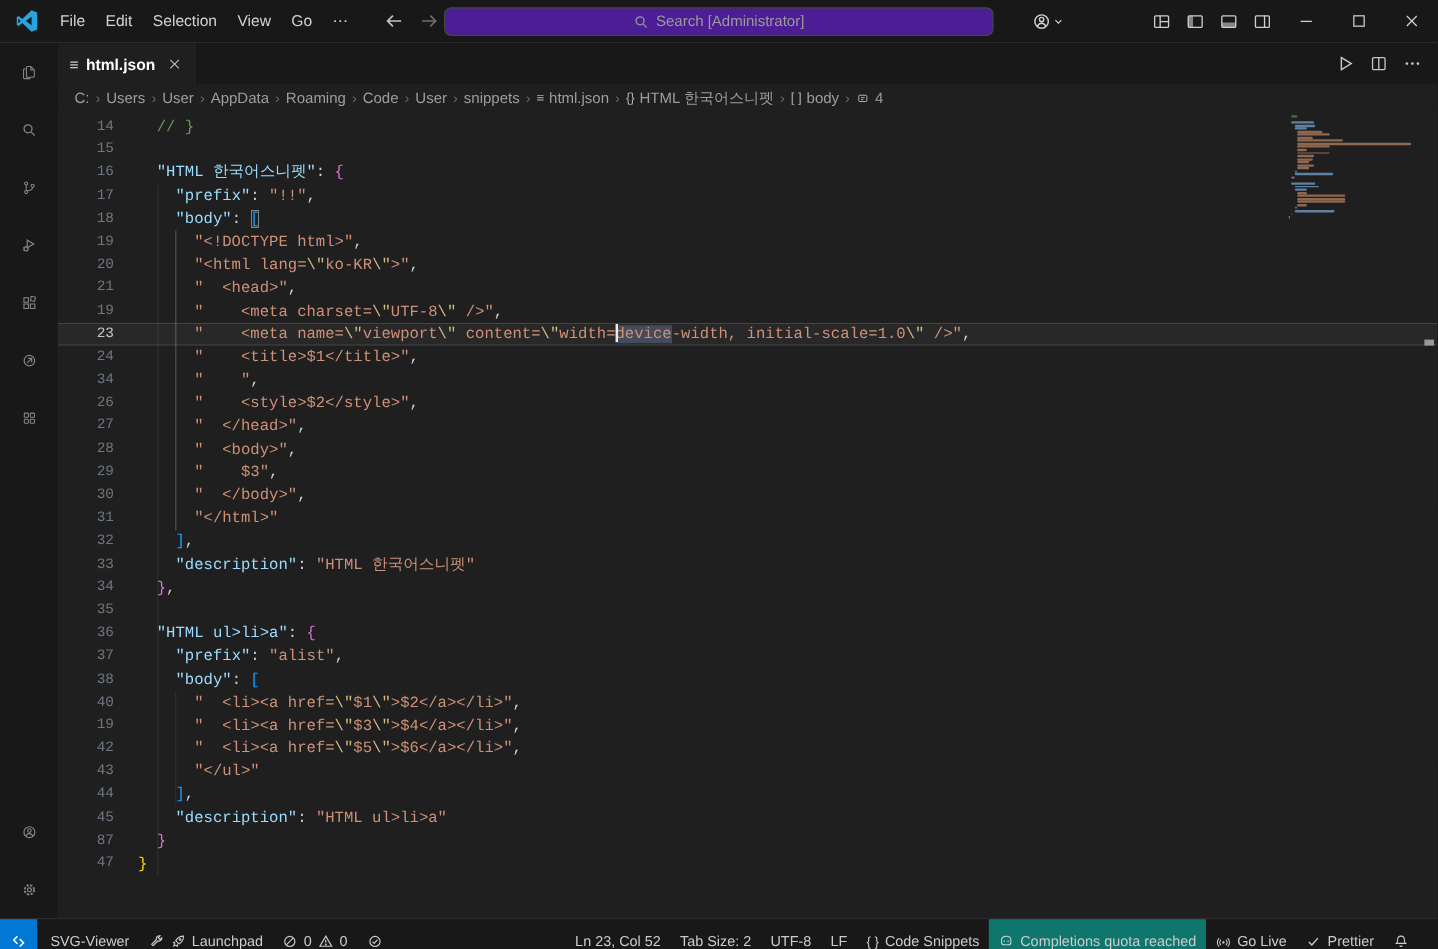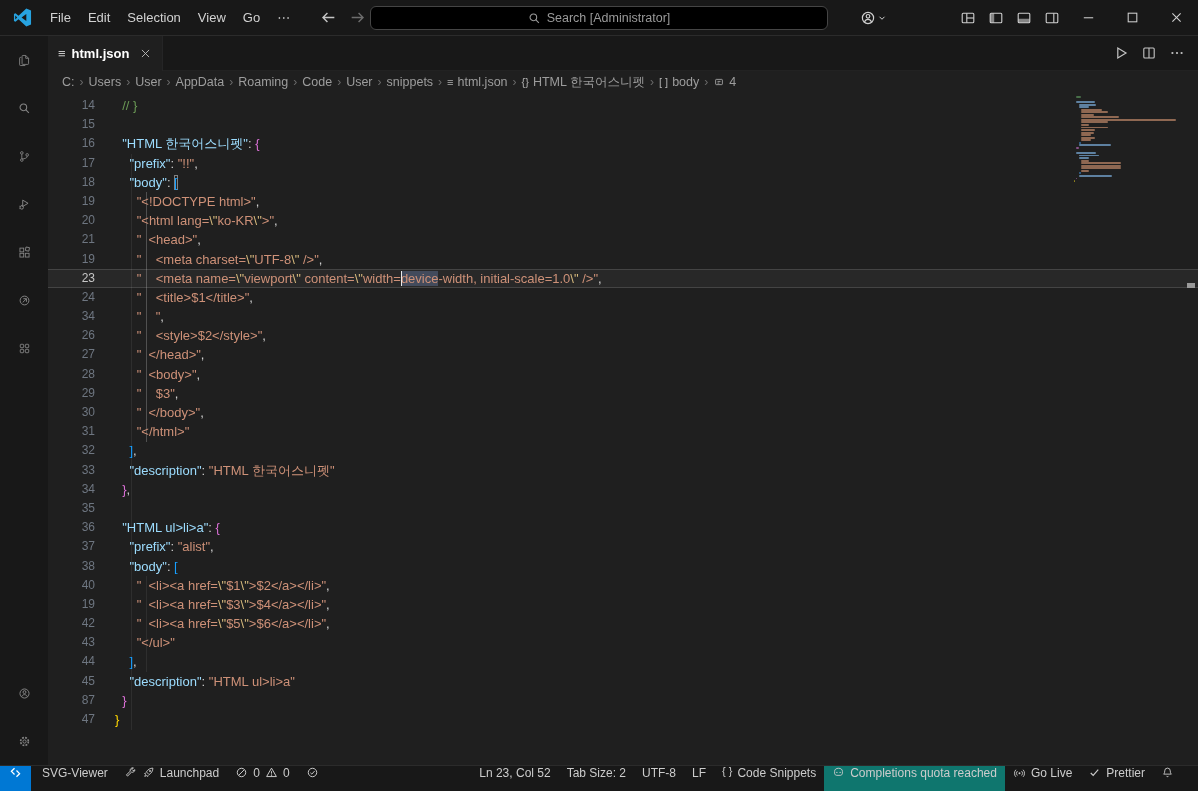--- a/index.html
+++ b/index.html
@@ -8,21 +8,21 @@
   svg{display:block}
 
   
   .titlebar{height:36px;border-bottom:1px solid #2b2b2b;display:flex;align-items:center;position:relative;background:#181818}
   .logo{margin:0 10px 0 13px}
   .menus{display:flex;gap:1px}
   .menu-item{padding:3px 8px;font-size:13px;color:#d2d2d2;border-radius:5px}
   .nav-arrows{position:absolute;left:320px;display:flex;gap:12px;align-items:center;color:#c5c5c5}
   .nav-btn svg{width:17px;height:17px}
   .nav-btn.dim{color:#6d6d6d}
-  .searchbox{position:absolute;left:50%;top:6px;transform:translateX(-50%);width:458px;height:24px;background:#000000;border:1px solid #454545;border-radius:6px;display:flex;align-items:center;justify-content:center;gap:6px;color:#9a9a9a;font-size:12.5px}
+  .searchbox{position:absolute;left:50%;top:6px;transform:translateX(-50%);width:458px;height:24px;background:#4c1d95;border:1px solid #454545;border-radius:6px;display:flex;align-items:center;justify-content:center;gap:6px;color:#9a9a9a;font-size:12.5px}
   #search-ic svg{width:13px;height:13px}
   .title-right{margin-left:auto;display:flex;align-items:center;height:100%}
   .tbtn{width:28px;height:100%;display:flex;align-items:center;justify-content:center;color:#cfcfcf}
   .tbtn svg{width:16px;height:16px}
   .account{width:38px;margin-right:62px;gap:1px}
   .account svg:first-child{width:16px;height:16px}
   .account svg:last-child{width:10px;height:10px}
   .winbtn{width:44px;height:100%;display:flex;align-items:center;justify-content:center;color:#d2d2d2}
   .winbtn svg{width:15px;height:15px}
 
@@ -43,21 +43,21 @@
   .ea{width:26px;height:100%;display:flex;align-items:center;justify-content:center}
   .ea svg{width:16px;height:16px}
 
   .breadcrumbs{height:22px;display:flex;align-items:center;padding-left:13px;font-size:12.5px;color:#9d9d9d;flex:none;white-space:nowrap}
   .crumb{display:flex;align-items:center;gap:4px;padding:0 1px}
   .sep{color:#6a6a6a;margin:0 4px;font-size:12px}
   .crumb .tico{font-size:11px;color:#b0b0b0;display:inline-flex}
   .crumb .tico svg{width:12px;height:12px}
 
   .editor{position:relative;flex:1;overflow:hidden;background:#1f1f1f}
-  #code{position:absolute;inset:0;padding-top:3px;font-family:Liberation Sans, sans-serif;font-size:13px}
+  #code{position:absolute;inset:0;padding-top:3px;font-family:Liberation Mono, monospace;font-size:13px}
   .row{display:flex;height:19.2px;line-height:19.2px;white-space:pre}
   .ln{flex:none;width:47px;text-align:right;color:#6e7681;font-size:12px}
   .codetext{padding-left:20px}
   .row.cur{background:rgba(255,255,255,0.045);box-shadow:inset 0 1px 0 rgba(200,200,200,0.18),inset 0 -1px 0 rgba(200,200,200,0.18)}
   .row.cur .ln{color:#c6c6c6}
   .c{color:#6A9955}.k{color:#9CDCFE}.s{color:#CE9178}.e{color:#D7BA7D}.p{color:#d0d0d0}
   .b1{color:#FFD700}.b2{color:#DA70D6}.b3{color:#179FFF}
   .bm{box-shadow:inset 0 0 0 1px #828282}
   .hl{background:#434b5c}
   .cursor{display:inline-block;width:1.6px;height:15px;background:#eaeaea;vertical-align:middle;margin-right:-1.6px;position:relative;top:-1px}
@@ -67,21 +67,21 @@
   .minimap{position:absolute;top:3px;right:14px;width:110px}
   .mrow{height:2.55px}
   .mbar{height:1.9px;border-radius:1px;opacity:.85}
   .ruler{position:absolute;top:0;right:0;width:14px;height:100%}
   .ruler-cursor{position:absolute;top:190px;right:3px;width:8px;height:5px;background:#9a9a9a}
 
   
   .statusbar{height:26px;border-top:1px solid #2b2b2b;background:#181818;display:flex;align-items:stretch;font-size:12px;color:#cccccc}
   #sb-left,#sb-right{display:flex;align-items:stretch}
   #sb-right{margin-left:auto;padding-right:16px}
-  .sb-item{display:flex;align-items:flex-start;gap:5px;padding:0 8px}
+  .sb-item{display:flex;align-items:flex-end;gap:5px;padding:0 8px}
   .sb-item.remote{background:#0078d4;color:#fff;padding:0 9px;margin-right:3px}
   .sb-item.prominent{background:#0f766e}
   .sico{display:inline-flex;align-items:center;font-size:11px;line-height:1}
   .sico svg{width:13px;height:13px}
 </style>
 </head>
 <body>
 
 <div class="window">
 

